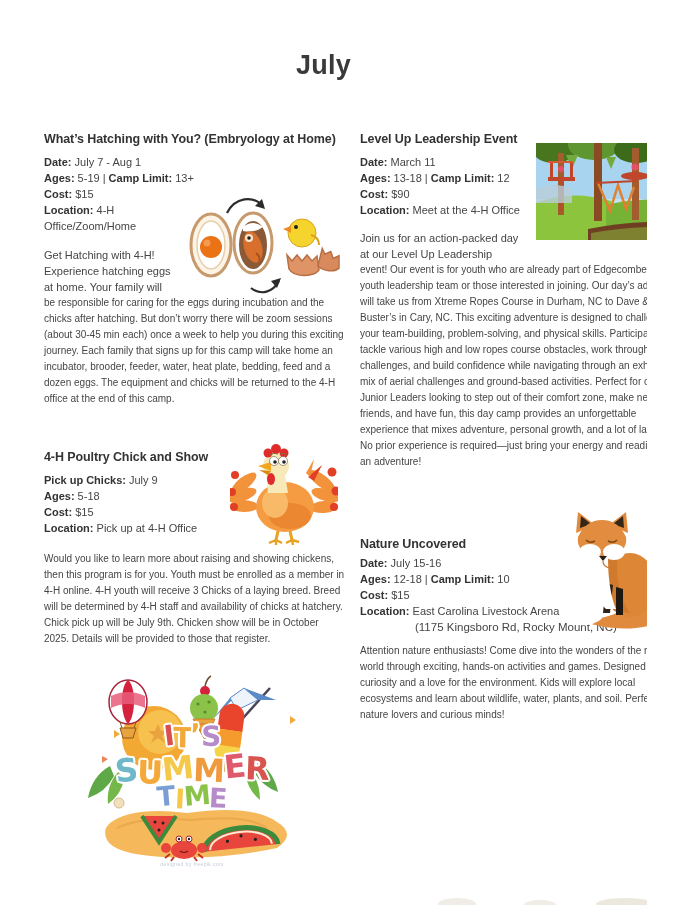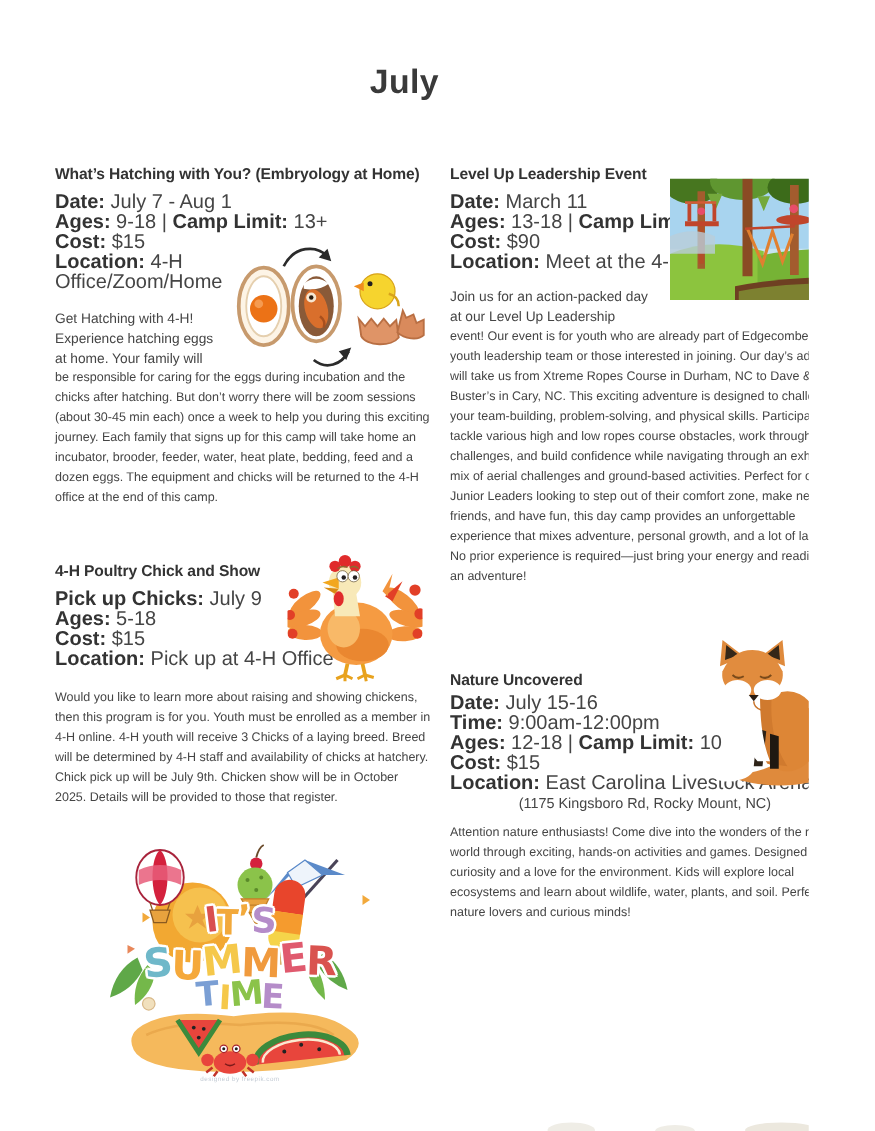--- a/index.html
+++ b/index.html
@@ -12,21 +12,21 @@
   .col-right{left:360px;width:326px;}
   .section{position:absolute;left:0;width:100%;}
   .sec-hatching{top:0;}
   .sec-poultry{top:318px;}
   .sec-leadership{top:0;}
   .sec-nature{top:405px;}
   h2.ev{margin:0;font-size:12.5px;line-height:17px;font-weight:700;color:#333333;
         white-space:nowrap;letter-spacing:-0.1px;}
   .meta-group{margin-top:6px;}
   .meta-group.tight{margin-top:2px;}
-  .meta{font-size:16px;line-height:16px;color:#454545;white-space:nowrap;}
+  .meta{font-size:11px;line-height:16px;color:#454545;white-space:nowrap;}
   .bl{font-weight:700;color:#333333;}
   .indent2{padding-left:55px;white-space:nowrap;font-size:11.5px;line-height:16px;}
   .para{font-size:10px;line-height:16px;color:#454545;}
   .narrow{margin-top:13px;}
   .narrow div{font-size:11px;line-height:16px;}
   .narrow.n2{margin-top:12px;}
   .mt12{margin-top:15px;}
   .mt8{margin-top:8px;}
   
   .illus{position:absolute;}
@@ -61,21 +61,21 @@
 <div class="page">
 
   <div class="page-title">July</div>
 
   <div class="col col-left">
 
     <div class="section sec-hatching">
       <h2 class="ev">What’s Hatching with You? (Embryology at Home)</h2>
       <div class="meta-group">
         <div class="meta"><span class="bl">Date:</span><span> July 7 - Aug 1</span></div>
-        <div class="meta"><span class="bl">Ages:</span><span> 9-18 | </span><span class="bl">Camp Limit:</span><span> 13+</span></div>
+        <div class="meta"><span class="bl">Ages:</span><span> 5-19 | </span><span class="bl">Camp Limit:</span><span> 13+</span></div>
         <div class="meta"><span class="bl">Cost:</span><span> $15</span></div>
         <div class="meta"><span class="bl">Location:</span><span> 4-H</span></div>
         <div class="meta">Office/Zoom/Home</div>
       </div>
       <div class="narrow">
         <div>Get Hatching with 4-H!</div>
         <div>Experience hatching eggs</div>
         <div>at home. Your family will</div>
       </div>
       <div class="para">be responsible for caring for the eggs during incubation and the chicks after hatching. But don’t worry there will be zoom sessions (about 30-45 min each) once a week to help you during this exciting journey. Each family that signs up for this camp will take home an incubator, brooder, feeder, water, heat plate, bedding, feed and a dozen eggs. The equipment and chicks will be returned to the 4-H office at the end of this camp.</div>
@@ -107,21 +107,20 @@
         <div>Join us for an action-packed day</div>
         <div>at our Level Up Leadership</div>
       </div>
       <div class="para">event! Our event is for youth who are already part of Edgecombe’s 4-H youth leadership team or those interested in joining. Our day’s adventure will take us from Xtreme Ropes Course in Durham, NC to Dave &amp; Buster’s in Cary, NC. This exciting adventure is designed to challenge your team-building, problem-solving, and physical skills. Participants will tackle various high and low ropes course obstacles, work through thrilling challenges, and build confidence while navigating through an exhilarating mix of aerial challenges and ground-based activities. Perfect for our Junior Leaders looking to step out of their comfort zone, make new friends, and have fun, this day camp provides an unforgettable experience that mixes adventure, personal growth, and a lot of laughs! No prior experience is required—just bring your energy and readiness for an adventure!</div>
     </div>
 
     <div class="section sec-nature">
       <h2 class="ev">Nature Uncovered</h2>
       <div class="meta-group tight">
         <div class="meta"><span class="bl">Date:</span><span> July 15-16</span></div>
-        <div class="meta"><span class="bl">Time:</span><span> 9:00am-12:00pm</span></div>
         <div class="meta"><span class="bl">Ages:</span><span> 12-18 | </span><span class="bl">Camp Limit:</span><span> 10</span></div>
         <div class="meta"><span class="bl">Cost:</span><span> $15</span></div>
         <div class="meta"><span class="bl">Location:</span><span> East Carolina Livestock Arena</span></div>
         <div class="indent2">(1175 Kingsboro Rd, Rocky Mount, NC)</div>
       </div>
       <div class="para mt8">Attention nature enthusiasts! Come dive into the wonders of the natural world through exciting, hands-on activities and games. Designed to spark curiosity and a love for the environment. Kids will explore local ecosystems and learn about wildlife, water, plants, and soil. Perfect for nature lovers and curious minds!</div>
     </div>
   </div>
 
   <div class="illus egg-img">

